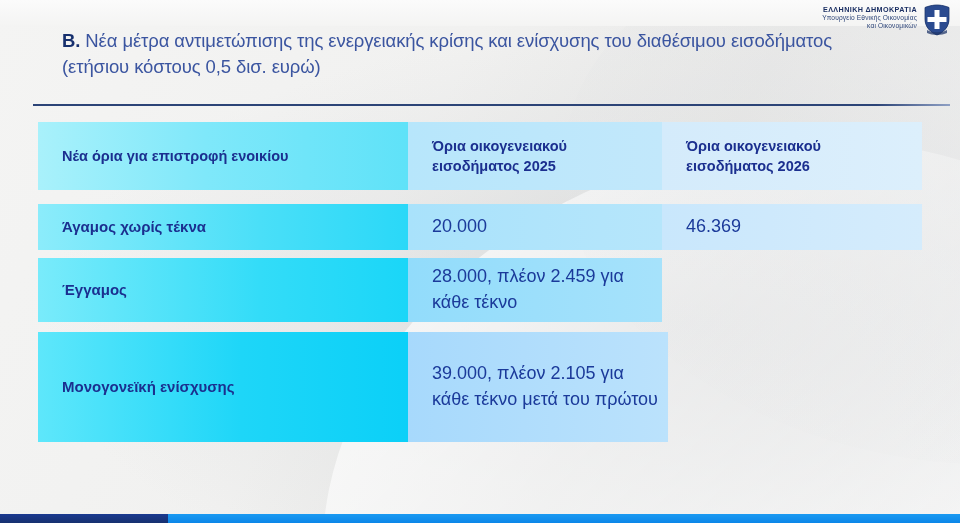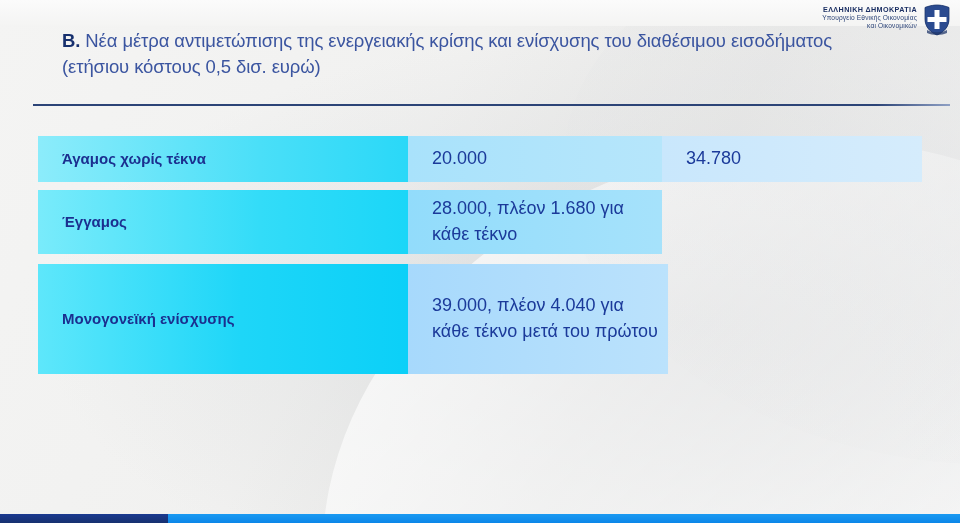--- a/index.html
+++ b/index.html
@@ -260,54 +260,65 @@
     </svg>
   </div>
 
   <div id="title-block">
     <div class="ttl"><span class="ttl-prefix">Β.</span><span> Νέα μέτρα αντιμετώπισης της ενεργειακής κρίσης και ενίσχυσης του διαθέσιμου εισοδήματος (ετήσιου κόστους 0,5 δισ. ευρώ)</span></div>
   </div>
   <div id="title-rule"></div>
 
   <div id="table">
 
+    <div class="row row-head">
+      <div class="cell c1">
+        <span class="cell-text">Νέα όρια για επιστροφή ενοικίου</span>
+      </div>
+      <div class="cell c2">
+        <span class="cell-text">Όρια οικογενειακού εισοδήματος 2025</span>
+      </div>
+      <div class="cell c3">
+        <span class="cell-text">Όρια οικογενειακού εισοδήματος 2026</span>
+      </div>
+    </div>
 
     <div class="rowgap g1"></div>
 
     <div class="row row-1">
       <div class="cell c1">
         <span class="label-text">Άγαμος χωρίς τέκνα</span>
       </div>
       <div class="cell c2">
         <span class="value-text">20.000</span>
       </div>
       <div class="cell c3">
-        <span class="value-text">34.780</span>
+        <span class="value-text">46.369</span>
       </div>
     </div>
 
     <div class="rowgap g2"></div>
 
     <div class="row row-2">
       <div class="cell c1">
         <span class="label-text">Έγγαμος</span>
       </div>
       <div class="cell c2">
-        <span class="value-text">28.000, πλέον 1.680 για κάθε τέκνο</span>
+        <span class="value-text">28.000, πλέον 2.459 για κάθε τέκνο</span>
       </div>
     </div>
 
     <div class="rowgap g3"></div>
 
     <div class="row row-3">
       <div class="cell c1">
         <span class="label-text">Μονογονεϊκή ενίσχυσης</span>
       </div>
       <div class="cell c3">
-        <span class="value-text">39.000, πλέον 4.040 για κάθε τέκνο μετά του πρώτου</span>
+        <span class="value-text">39.000, πλέον 2.105 για κάθε τέκνο μετά του πρώτου</span>
       </div>
     </div>
 
   </div>
 
   <div id="bottom-bar">
     <div class="bb-navy"></div>
     <div class="bb-blue"></div>
   </div>
 

